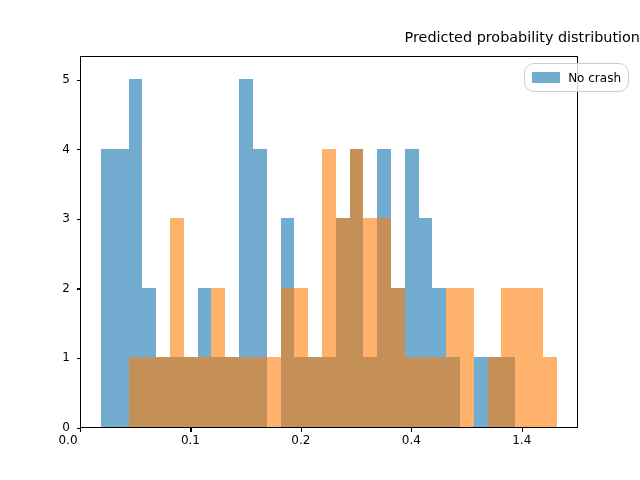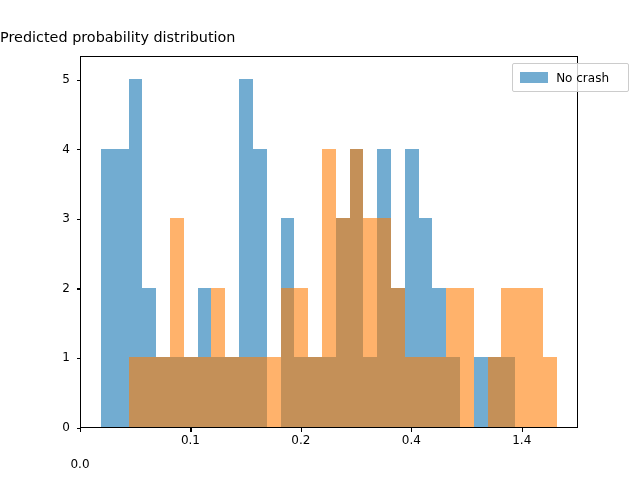--- a/index.html
+++ b/index.html
@@ -5,21 +5,21 @@
   html,body{margin:0;padding:0;}
   body{
     width:640px;height:480px;background:#ffffff;
     font-family:"DejaVu Sans","Liberation Sans",sans-serif;
     overflow:hidden;
   }
   #figure{position:relative;width:640px;height:480px;background:#ffffff;}
 
   #title{
     position:absolute;left:0;top:29px;width:640px;
-    text-align:left;font-size:14.4px;color:#000000;
+    text-align:right;font-size:14.4px;color:#000000;
     letter-spacing:0px;
   }
 
   
   #plot{
     position:absolute;left:80px;top:56px;width:498px;height:372px;
     border:1.1px solid #000000;box-sizing:border-box;background:#ffffff;
     overflow:hidden;
   }
   #bars{position:absolute;left:0;top:0;width:100%;height:100%;}
@@ -28,21 +28,21 @@
   
   .xtick{position:absolute;width:1.1px;height:3.5px;background:#000;top:428px;}
   .ytick{position:absolute;height:1.1px;width:3.5px;background:#000;left:76.5px;}
   .xticklabel{position:absolute;top:433px;font-size:12px;color:#000;text-align:center;width:60px;}
   .yticklabel{position:absolute;left:24px;width:46px;text-align:right;font-size:12px;color:#000;}
 
   
   #legend{
     position:absolute;right:11px;top:63px;
     border:0.8px solid #cccccc;background:rgba(255,255,255,0.8);
-    border-radius:2px;padding:5px 19px 5px 7px;
+    border-radius:10px;padding:5px 7px 5px 7px;
     box-shadow:none;
   }
   .legend-row{display:flex;align-items:center;height:17px;}
   .legend-swatch{width:28px;height:11px;margin-right:8px;display:inline-block;}
   .legend-label{font-size:12px;color:#000;white-space:nowrap;}
 </style>
 </head>
 <body>
 
 <div id="figure">
@@ -107,21 +107,21 @@
         <div class="bar" style="left: 434.22px; width: 13.81px; bottom: 0px; height: 139.07px; background: rgb(255, 178, 107);"></div>
         <div class="bar" style="left: 448.02px; width: 13.81px; bottom: 0px; height: 139.07px; background: rgb(255, 178, 107);"></div>
         <div class="bar" style="left: 448.02px; width: 13.81px; bottom: 0px; height: 139.07px; background: rgb(255, 178, 107);"></div>
         <div class="bar" style="left: 461.83px; width: 13.81px; bottom: 0px; height: 69.53px; background: rgb(255, 178, 107);"></div>
         <div class="bar" style="left: 461.83px; width: 13.81px; bottom: 0px; height: 69.53px; background: rgb(255, 178, 107);"></div>
       </div>
   </div>
 
   <div id="axis-ticks">
       <div class="xtick" style="left: 80px;"></div>
-      <div class="xticklabel" style="left: 50px; margin-top: 24px;">0.0</div>
+      <div class="xticklabel" style="left: 38px;">0.0</div>
       <div class="xtick" style="left: 190.45px;"></div>
       <div class="xticklabel" style="left: 160.45px;">0.1</div>
       <div class="xtick" style="left: 300.89px;"></div>
       <div class="xticklabel" style="left: 270.89px;">0.2</div>
       <div class="xtick" style="left: 411.34px;"></div>
       <div class="xticklabel" style="left: 381.34px;">0.4</div>
       <div class="xtick" style="left: 521.78px;"></div>
       <div class="xticklabel" style="left: 491.78px;">1.4</div>
       <div class="ytick" style="top: 427.5px;"></div>
       <div class="yticklabel" style="top: 420px;">0</div>

